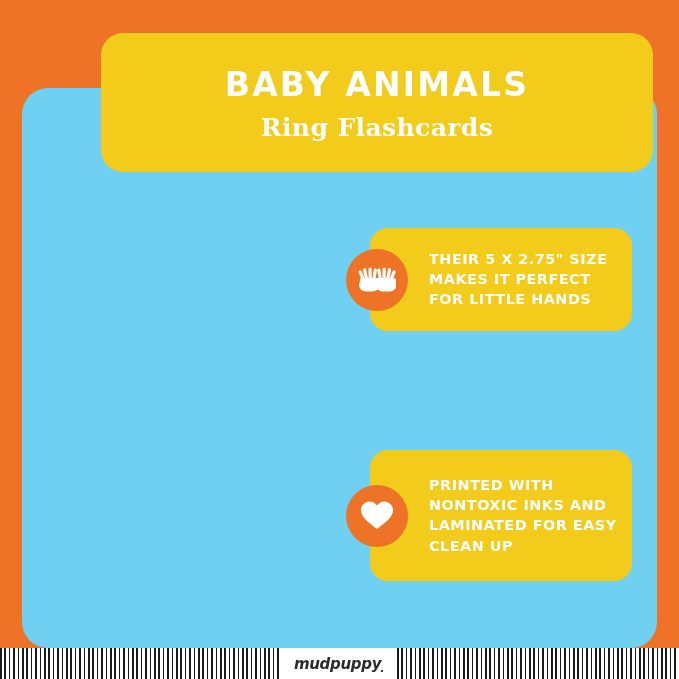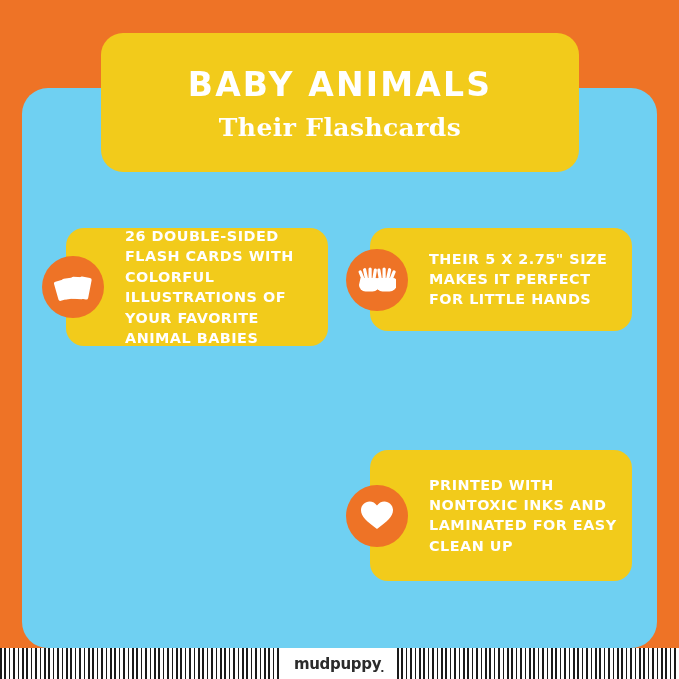--- a/index.html
+++ b/index.html
@@ -26,21 +26,21 @@
     width: 635px;
     height: 560px;
     background: #6fd0f2;
     border-radius: 26px;
   }
   
   #title-card {
     position: absolute;
     left: 101px;
     top: 33px;
-    width: 478px;
+    width: 552px;
     height: 139px;
     background: #f2cb1b;
     border-radius: 22px;
     display: flex;
     flex-direction: column;
     align-items: center;
     justify-content: center;
     box-sizing: border-box;
     padding-top: 4px;
   }
@@ -129,53 +129,41 @@
     position: absolute;
     left: 50%;
     top: 50%;
     transform: translate(-50%, -50%);
     color: #2b2b2b;
     font-family: "DejaVu Sans", sans-serif;
     font-weight: bold;
     font-size: 15px;
     letter-spacing: -0.3px;
     white-space: nowrap;
+    font-style: italic;
   }
   #brand .tail {
     font-size: 11px;
     position: relative;
     top: 3px;
     left: -1px;
   }
 </style>
 </head>
 <body>
 
 <div id="page">
 
   <div id="blue-panel"></div>
 
   <div id="title-card">
     <div id="title-main">BABY ANIMALS</div>
-    <div id="title-sub">Their Flashcards</div>
-  </div>
-
-  <div class="feature-card" id="card-1">
-    <div class="feature-icon">
-      <svg width="38" height="34" viewBox="0 0 38 34">
-        <g transform="translate(2,3)">
-          <rect x="0" y="7" width="13" height="20" rx="2" fill="#ffffff" transform="rotate(-16 6.5 17)"></rect>
-          <rect x="7" y="5" width="13" height="21" rx="2" fill="#ffffff" transform="rotate(-7 13.5 15.5)"></rect>
-          <rect x="15" y="4" width="13" height="22" rx="2" fill="#ffffff" transform="rotate(2 21.5 15)"></rect>
-          <rect x="22" y="4" width="12" height="22" rx="2" fill="#ffffff" transform="rotate(11 28 15)"></rect>
-        </g>
-      </svg>
-    </div>
-    <div class="feature-text">26 double-sided flash cards with colorful illustrations of your favorite animal babies</div>
-  </div>
+    <div id="title-sub">Ring Flashcards</div>
+  </div>
+
 
   <div class="feature-card" id="card-2">
     <div class="feature-icon">
       <svg width="38" height="32" viewBox="0 0 38 32">
         <g fill="#ffffff">
           <g transform="translate(1,3)">
             <rect x="1" y="3" width="3.2" height="11" rx="1.6" transform="rotate(-22 2.6 8.5)"></rect>
             <rect x="5" y="1" width="3.2" height="13" rx="1.6" transform="rotate(-12 6.6 7.5)"></rect>
             <rect x="9.5" y="0.5" width="3.2" height="13.5" rx="1.6"></rect>
             <rect x="14" y="1.5" width="3.2" height="12.5" rx="1.6" transform="rotate(9 15.6 7.7)"></rect>

